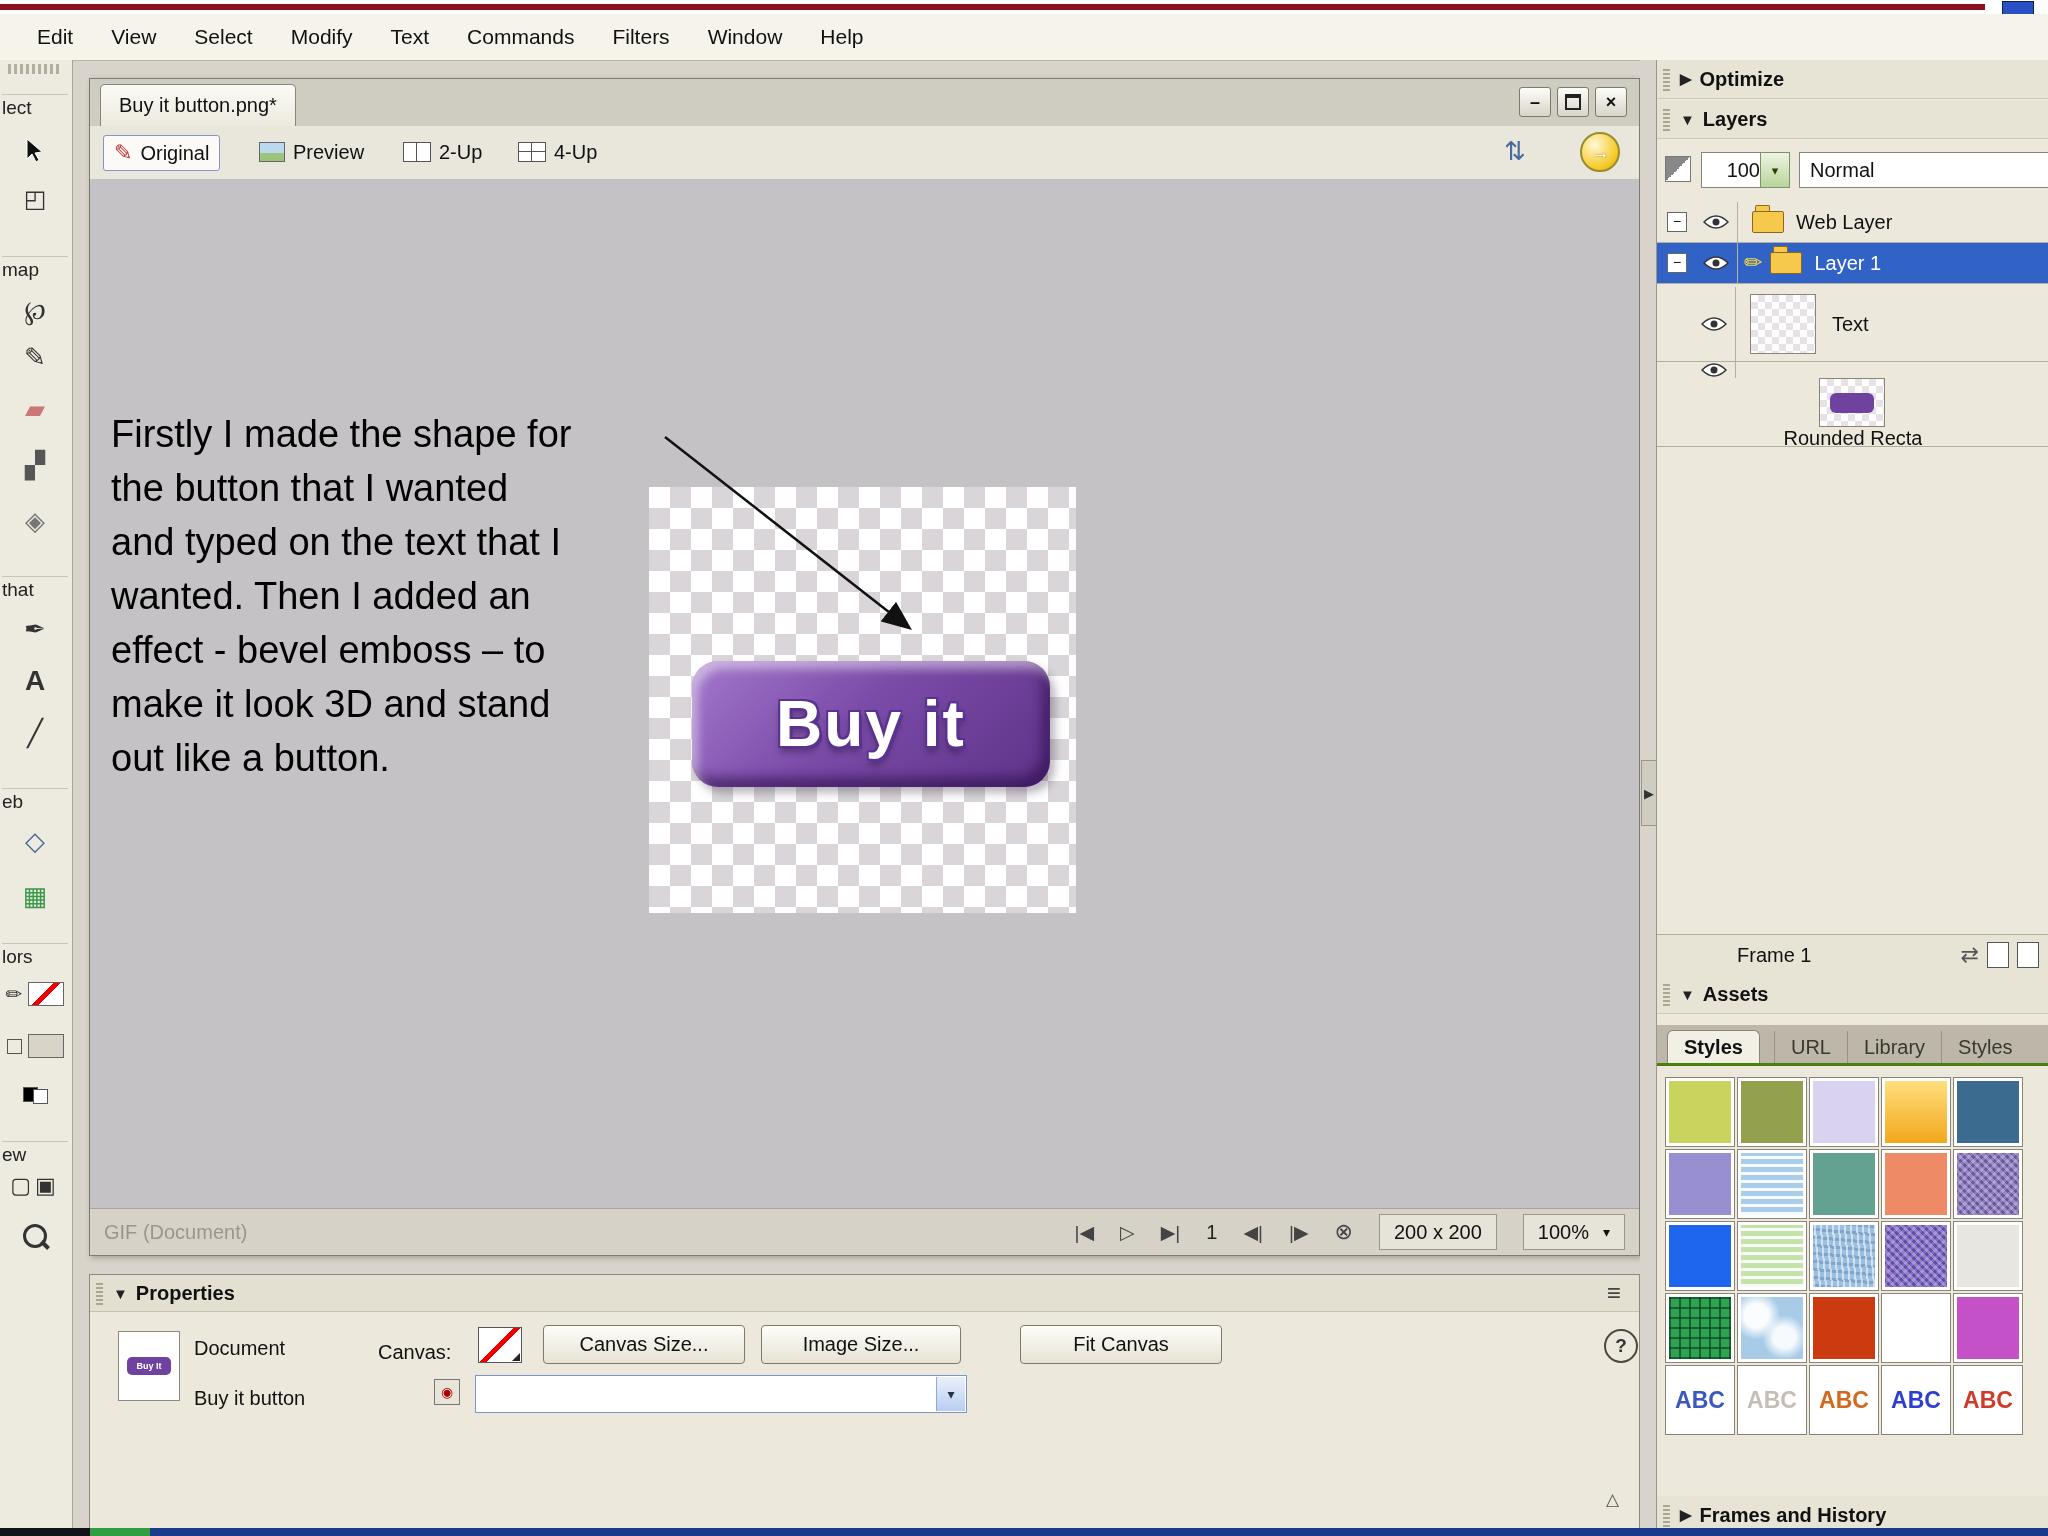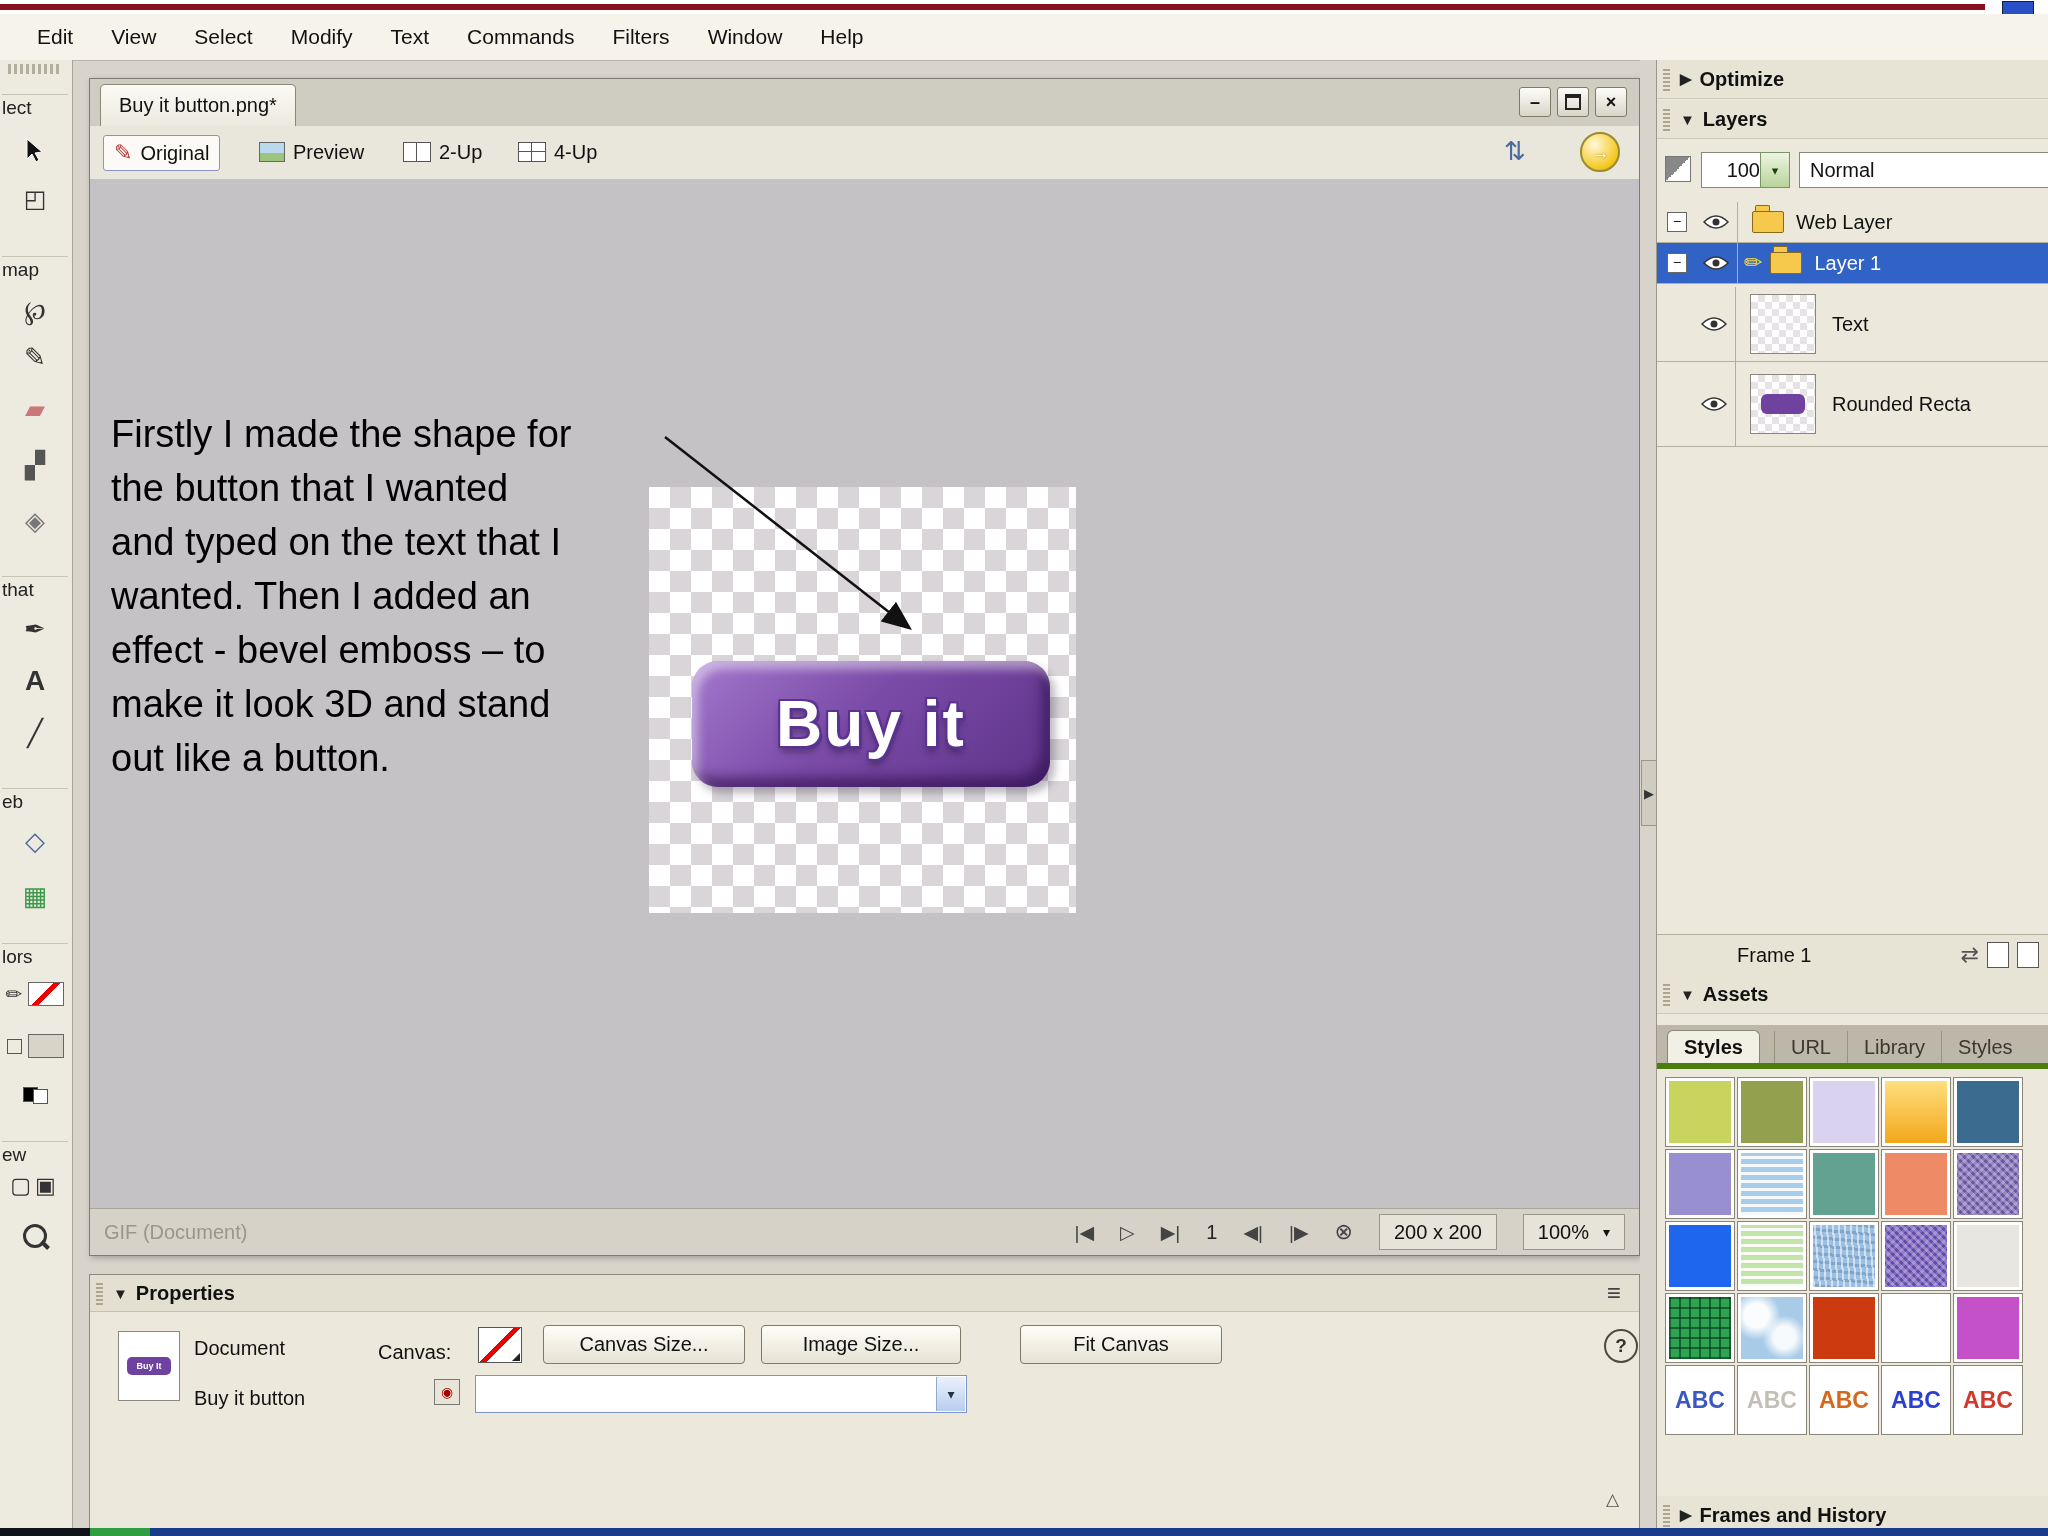--- a/index.html
+++ b/index.html
@@ -126,21 +126,21 @@
   .folder::before { content:""; position:absolute; top:-7px; left:2px; width:13px; height:5px; background:#f6c84c;
                     border:1px solid #8a6a1a; border-bottom:none; border-radius:2px 2px 0 0; }
   .lthumb { width:64px; height:58px; background:#fff; border:1px solid #8a8578; margin:0 16px 0 14px;
      background-image:linear-gradient(45deg,#e6e2e6 25%,transparent 25%,transparent 75%,#e6e2e6 75%),
                       linear-gradient(45deg,#e6e2e6 25%,transparent 25%,transparent 75%,#e6e2e6 75%);
      background-size:14px 14px; background-position:0 0,7px 7px; display:flex; align-items:center; justify-content:center; }
   .lthumb .prect { width:44px; height:20px; background:#6f42a0; border-radius:6px; }
   .framebar { position:absolute; left:0; right:0; top:874px; height:40px; border-top:1px solid #b3af9f; border-bottom:1px solid #b3af9f;
               display:flex; align-items:center; font-size:20px; background:#e7e4d5; }
   .pageicon { width:20px; height:24px; border:1px solid #555; background:#fff; margin-left:8px; }
-  .tabsrow { position:absolute; left:0; right:0; top:965px; height:38px; background:#bcb7a8; border-bottom:6px solid #4d7c0f;
+  .tabsrow { position:absolute; left:0; right:0; top:965px; height:38px; background:#bcb7a8; border-bottom:3px solid #4d7c0f;
              display:flex; align-items:flex-end; font-size:20px; }
   .atab { height:32px; display:flex; align-items:center; padding:0 16px; }
   .atab.active { background:#f2efe4; border:1px solid #8a8578; border-bottom:none; border-radius:6px 6px 0 0; margin-left:10px; font-weight:bold; }
   .atab.plain { border-left:1px solid #98937f; color:#3a382f; }
   .swgrid { position:absolute; left:8px; top:1017px; width:376px; display:grid; grid-template-columns:repeat(5,70px); gap:2px; }
   .swatch { width:70px; height:70px; border:1px solid #8a8578; background:#fff; padding:3px; box-sizing:border-box; }
   .sw-inner { width:100%; height:100%; display:flex; align-items:center; justify-content:center;
               font-weight:bold; font-size:23px; }
   .p-stripes { background-image:repeating-linear-gradient(0deg, rgba(255,255,255,.9) 0 3px, rgba(255,255,255,0) 3px 8px); }
   .p-water { background-image:repeating-linear-gradient(85deg, rgba(255,255,255,.55) 0 2px, transparent 2px 6px),
@@ -423,21 +423,21 @@
       <span class="eyecol" style="margin-left:36px;">
         <svg width="26" height="16" viewBox="0 0 26 16">
             <path d="M1 8 Q13 -4 25 8 Q13 20 1 8 Z" fill="#fff" stroke="#333" stroke-width="1.5"></path>
             <circle cx="13" cy="8" r="3.5" fill="#333"></circle>
           </svg>
       </span>
       <span class="lthumb"></span>
       <span>Text</span>
     </div>
 
-    <div class="lrow" style="top:302px; height:84px;">
+    <div class="lrow" style="top:302px; height:84px;flex-direction:column;">
       <span class="eyecol" style="margin-left:36px;">
         <svg width="26" height="16" viewBox="0 0 26 16">
             <path d="M1 8 Q13 -4 25 8 Q13 20 1 8 Z" fill="#fff" stroke="#333" stroke-width="1.5"></path>
             <circle cx="13" cy="8" r="3.5" fill="#333"></circle>
           </svg>
       </span>
       <span class="lthumb">
           <span class="prect"></span>
         </span>
       <span style="white-space:nowrap; overflow:hidden;">Rounded Recta</span>

